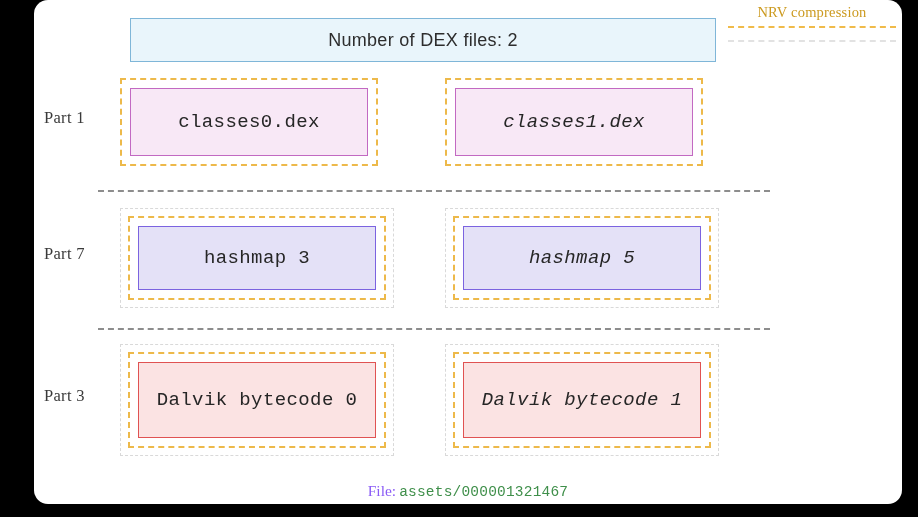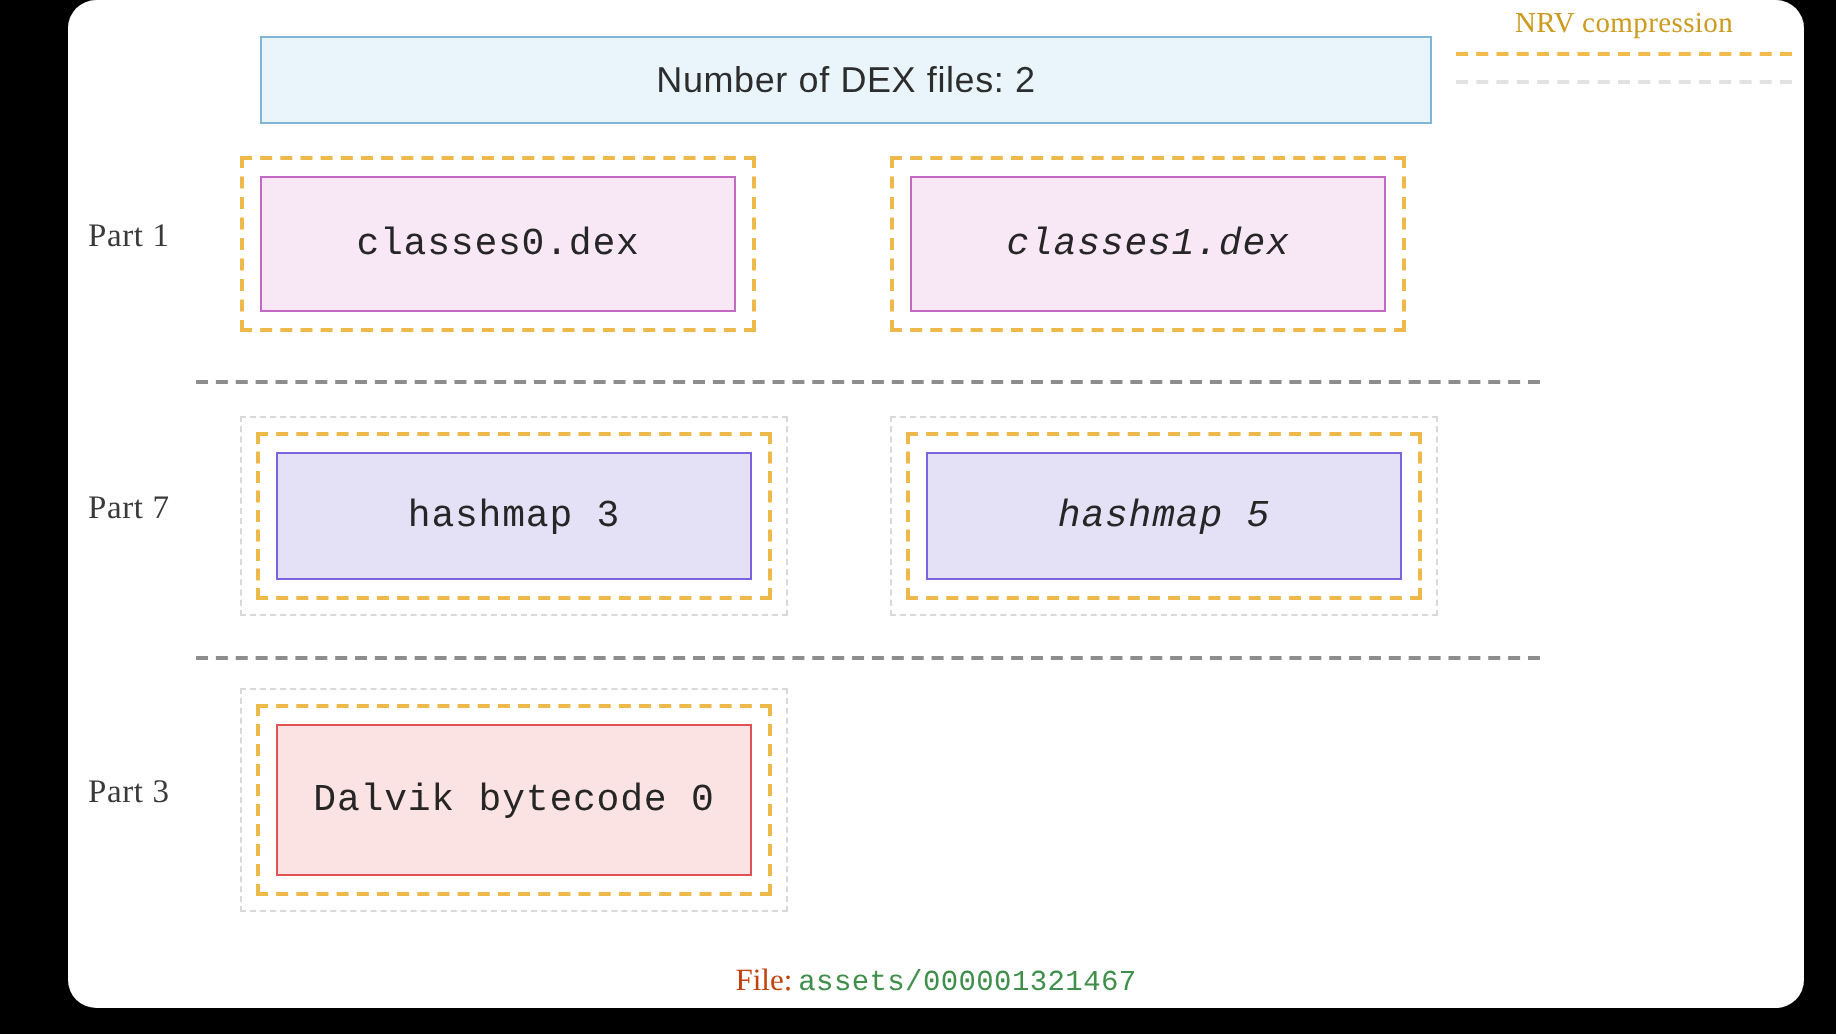--- a/index.html
+++ b/index.html
@@ -185,21 +185,21 @@
     position: absolute;
     left: 0;
     top: 482px;
     width: 868px;
     text-align: center;
     white-space: nowrap;
   }
   .caption .cap-label {
     font-family: "Liberation Serif", "DejaVu Serif", serif;
     font-size: 15.5px;
-    color: #c2410c;
+    color: #8b5cf6;
   }
   .caption .cap-path {
     font-family: "Liberation Mono", "DejaVu Sans Mono", monospace;
     font-size: 14.5px;
     color: #3f8f4a;
     letter-spacing: .2px;
     margin-left: 3px;
   }
 </style>
 </head>
@@ -272,20 +272,29 @@
       <div class="cell col0">
         <div class="xtea-wrap">
           <div class="nrv-wrap">
             <div class="inner-box">
               <span class="mono">Dalvik bytecode 0</span>
             </div>
           </div>
         </div>
       </div>
 
+      <div class="cell col1">
+        <div class="xtea-wrap">
+          <div class="nrv-wrap">
+            <div class="inner-box">
+              <span class="mono">Dalvik bytecode 1</span>
+            </div>
+          </div>
+        </div>
+      </div>
     </div>
 
     <div class="caption">
       <span class="cap-label">File:</span><span class="cap-path">assets/000001321467</span>
     </div>
 
   </div>
 </div>
 
 </body></html>

